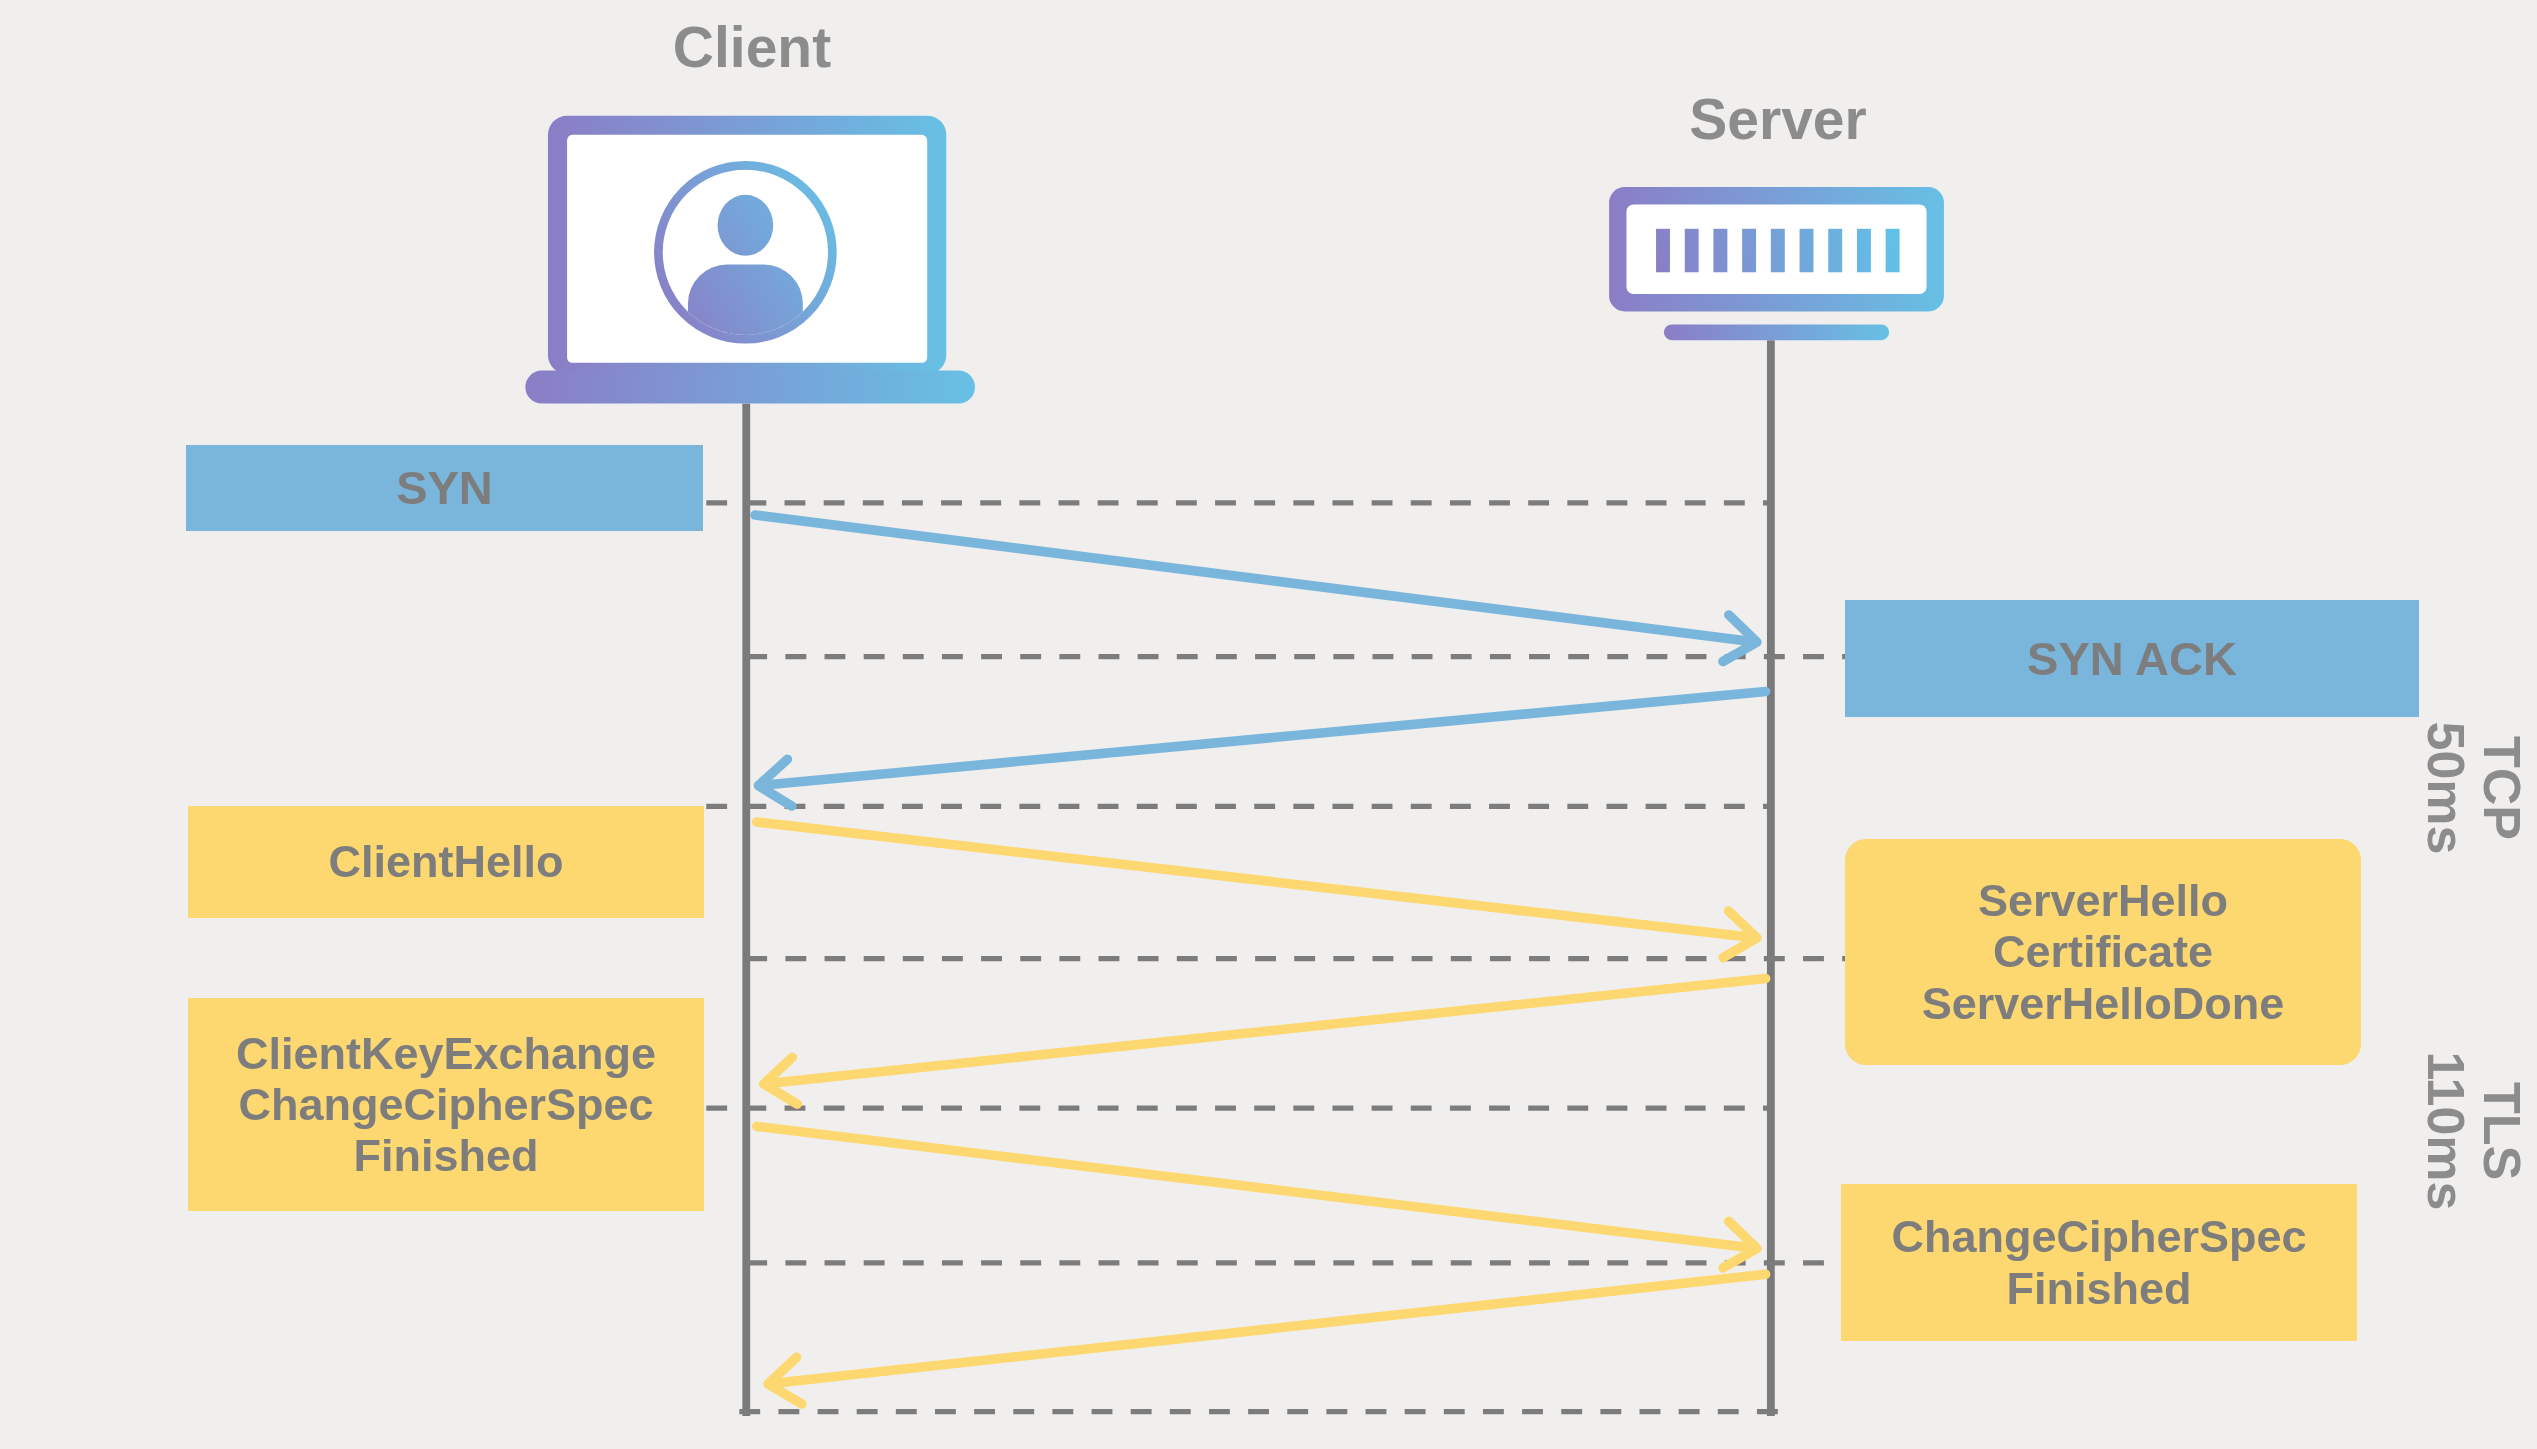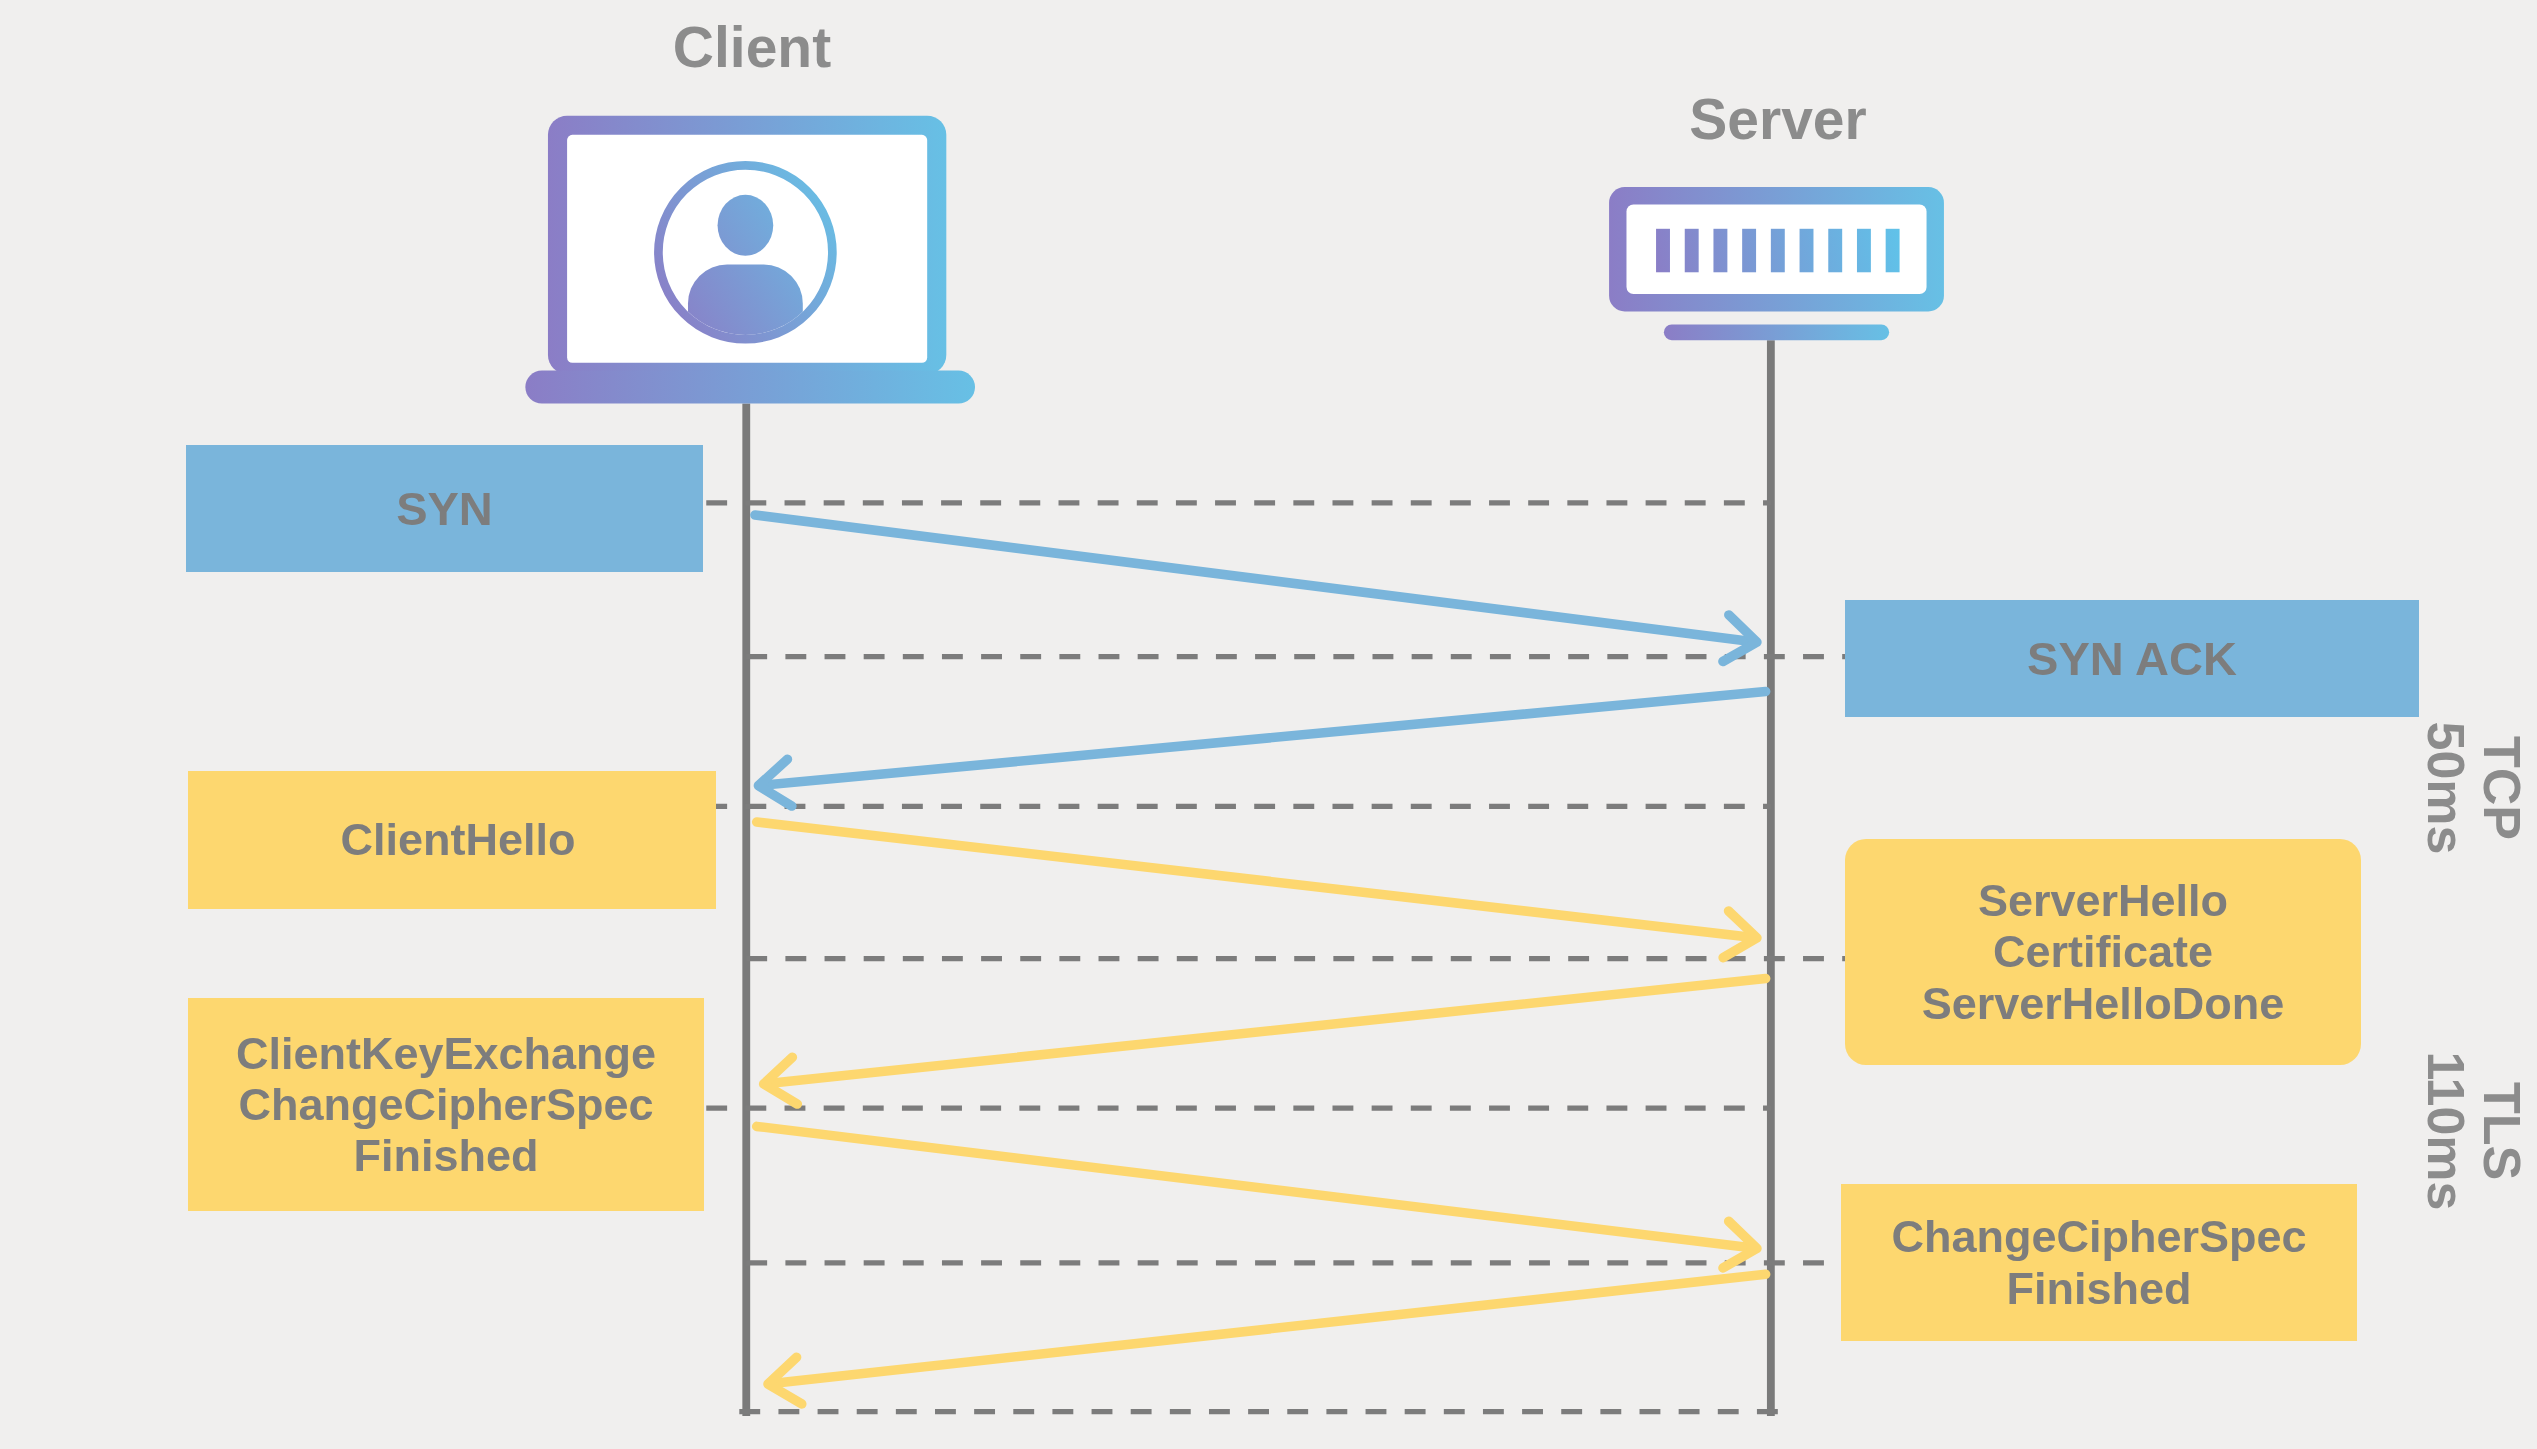--- a/index.html
+++ b/index.html
@@ -128,30 +128,30 @@
     </g>
   </svg>
 
   <div class="actor-title" style="left:1604px;top:86px;width:348px;">
     <span>Server</span>
   </div>
   <div class="actor-title" style="left:578px;top:14px;width:348px;">
     <span>Client</span>
   </div>
 
-  <div class="msg tcp" style="left:186px;top:445px;width:517px;height:127px;font-size:47px;">
+  <div class="msg tcp" style="left:186px;top:445px;width:517px;height:86px;font-size:47px;">
     <span>SYN</span>
   </div>
 
   <div class="msg tcp" style="left:1845px;top:600px;width:574px;height:117px;font-size:47px;">
     <span>SYN ACK</span>
   </div>
 
 
-  <div class="msg tls" style="left:188px;top:771px;width:516px;height:138px;padding-left:12px;">
+  <div class="msg tls" style="left:188px;top:806px;width:516px;height:112px;">
     <span>ClientHello</span>
   </div>
 
   <div class="msg tls" style="left:1845px;top:839px;width:516px;height:226px;border-radius:21px;">
     <span>ServerHello</span>
     <span>Certificate</span>
     <span>ServerHelloDone</span>
   </div>
 
   <div class="msg tls" style="left:188px;top:998px;width:516px;height:213px;">

